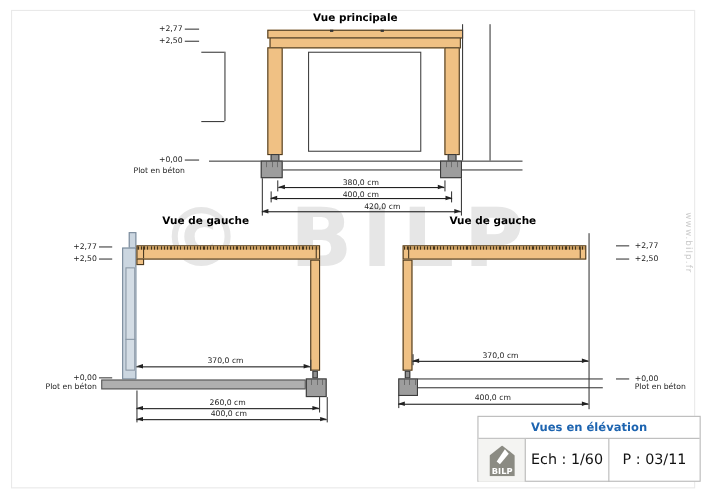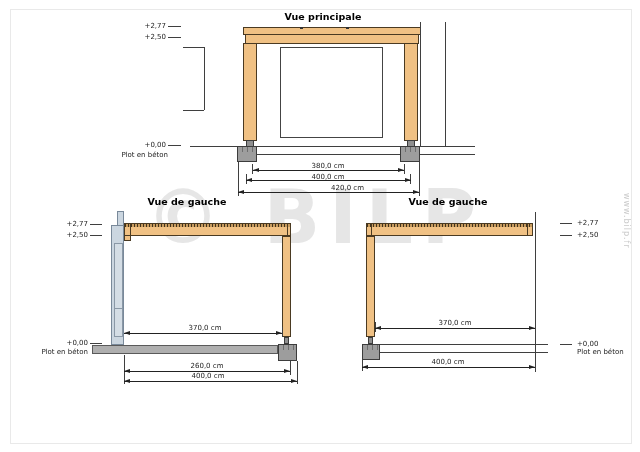--- a/index.html
+++ b/index.html
@@ -157,14 +157,28 @@
   <div class="lbl" style="left:577px;top:348px;">Plot en béton</div>
 
   <div class="vl" style="left:375px;top:322px;height:10px;"></div>
   <div class="vl" style="left:362px;top:359px;height:12px;"></div>
 
   <div class="lbl tc" style="left:405px;top:319px;width:100px;">370,0 cm</div>
   <div class="dim" style="left:375px;top:328px;width:160px;"></div>
   <div class="lbl tc" style="left:398px;top:358px;width:100px;">400,0 cm</div>
   <div class="dim" style="left:362px;top:367px;width:173px;"></div>
 
+  <div id="tblock">
+    <div class="trow1">Vues en élévation</div>
+    <div class="trow2">
+      <div class="cell-logo">
+        <svg width="23" height="28" viewBox="0 0 23 28">
+          <polygon points="11.5,0 23,9 23,28 0,28 0,9" fill="#8B8B83"></polygon>
+          <polygon points="6.5,14.5 14,3.5 17.5,7.5 9.5,17" fill="#FFFFFF"></polygon>
+          <text x="11.5" y="25.5" text-anchor="middle" font-size="7.5" font-weight="bold" fill="#FFFFFF">BILP</text>
+        </svg>
+      </div>
+      <div class="cell-mid">Ech : 1/60</div>
+      <div class="cell-right">P : 03/11</div>
+    </div>
+  </div>
 
 </div>
 
 </body></html>

